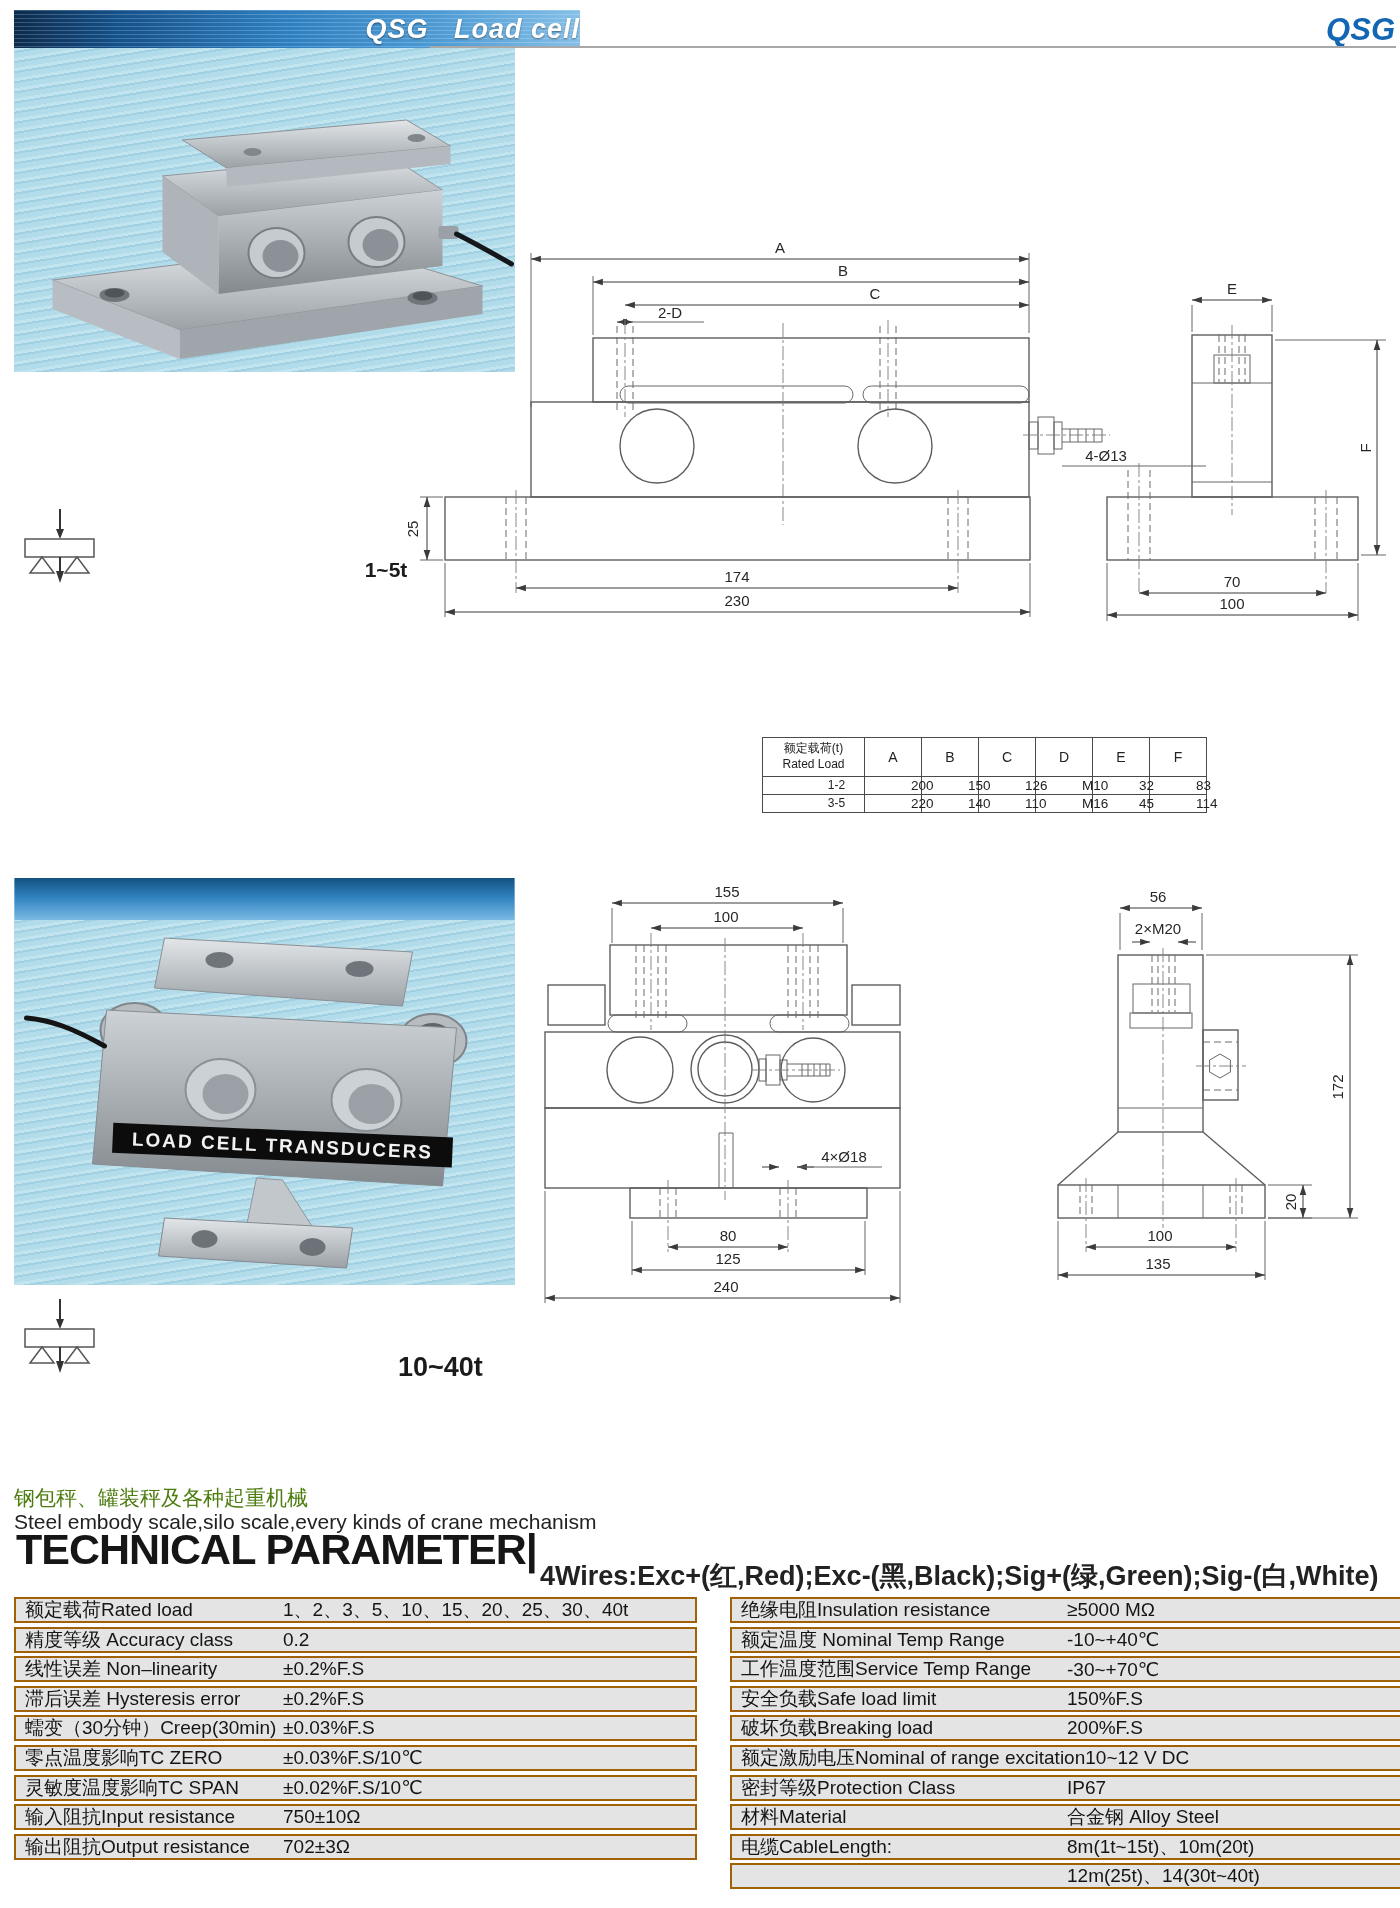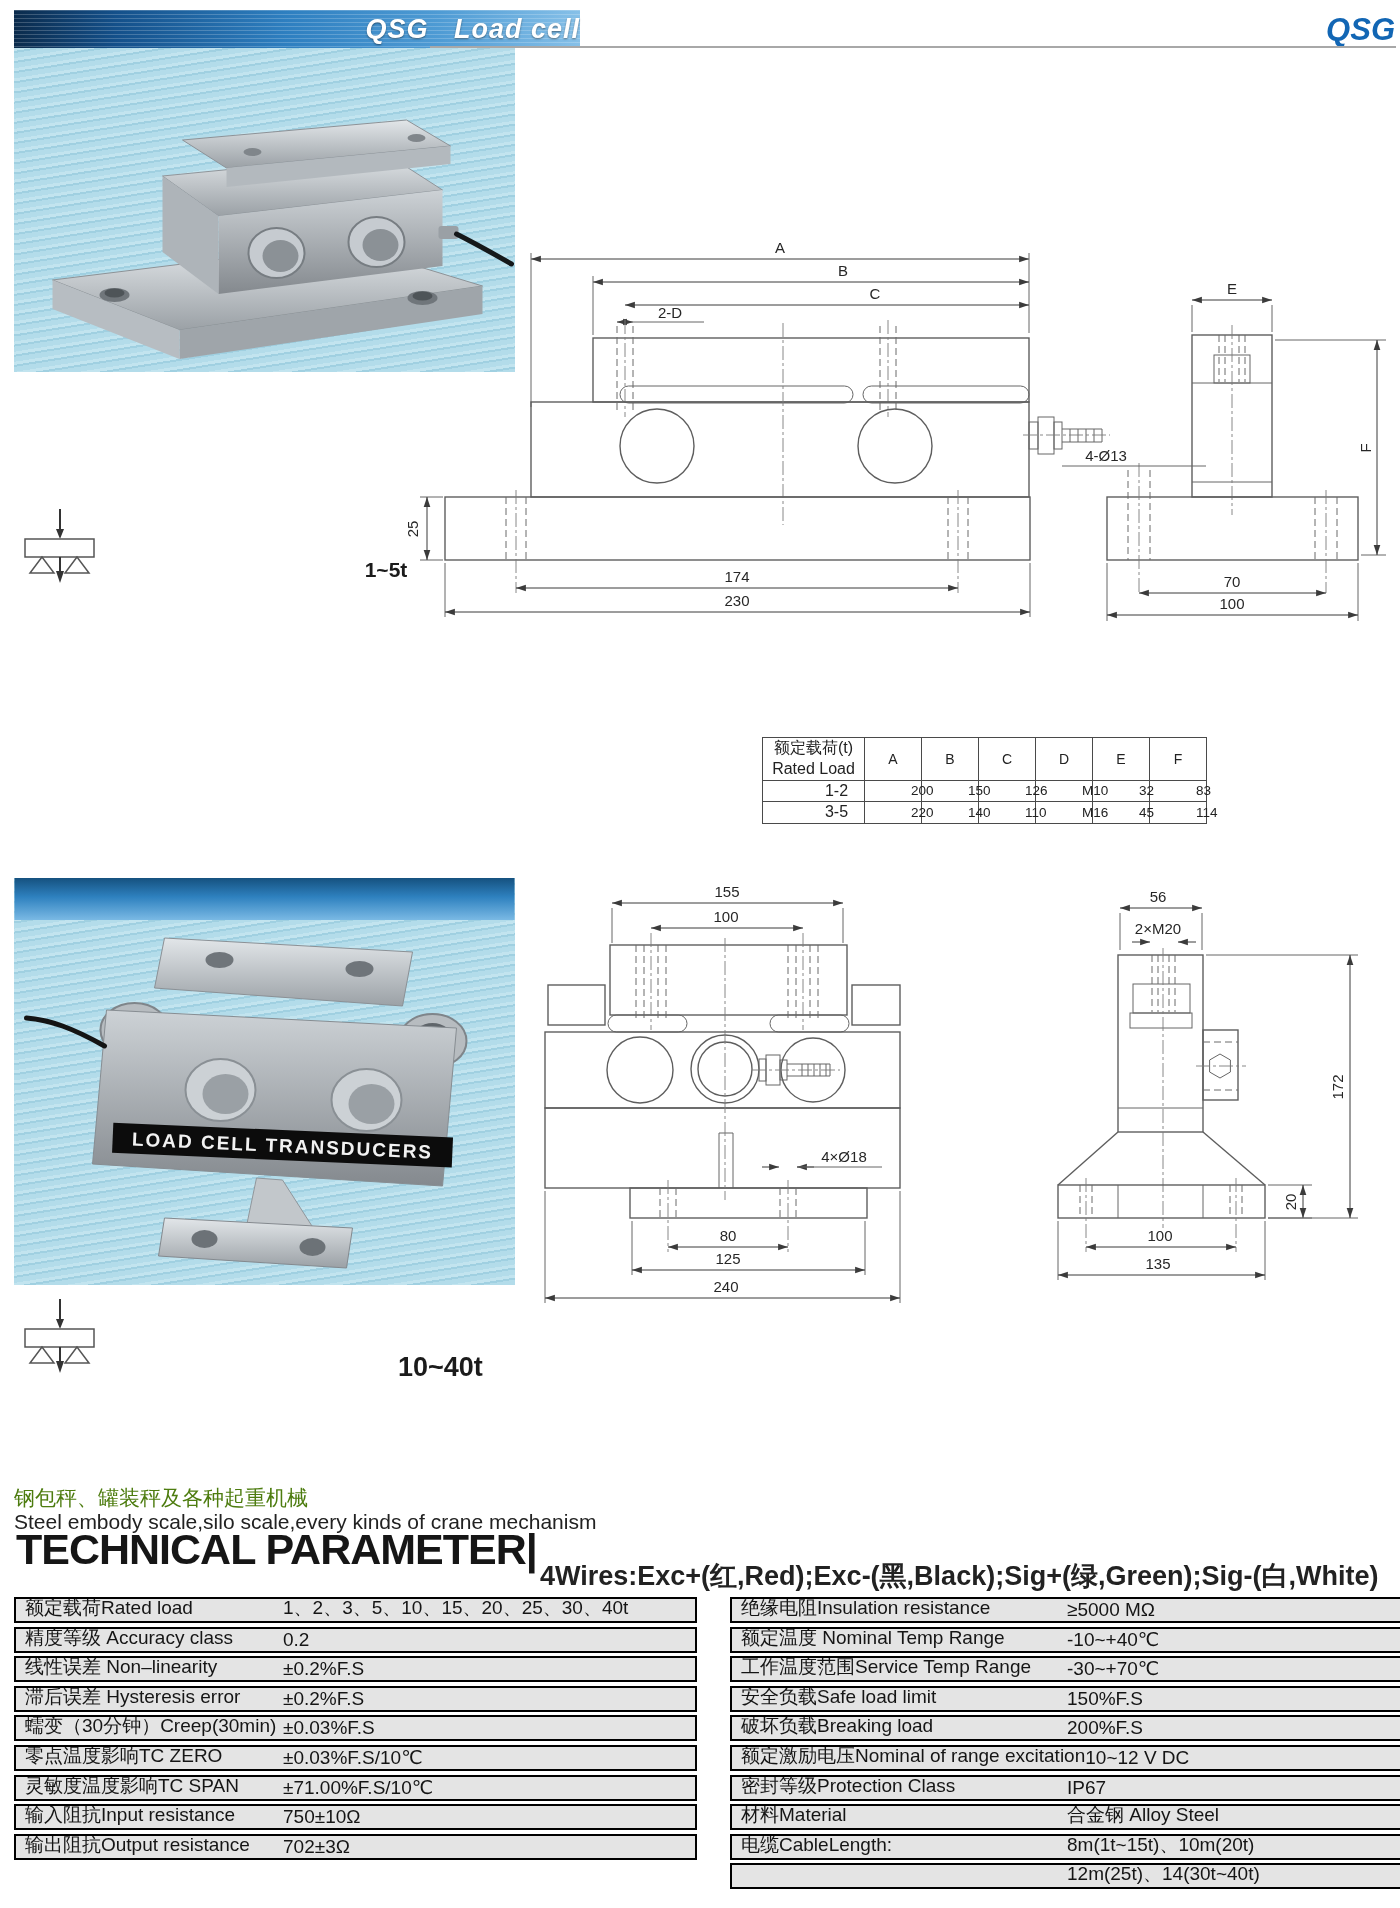--- a/index.html
+++ b/index.html
@@ -37,35 +37,35 @@
   .ctr{stroke:#7a7a7a;stroke-width:.9;fill:none;stroke-dasharray:14 3 3 3}
   .dt{font-size:15px;fill:#272727;font-family:"Liberation Sans","DejaVu Sans",sans-serif}
   .rl{font-size:21px;font-weight:bold;fill:#1b1b1b}
   .range-big{position:absolute;left:398px;top:1352px;font-size:27px;font-weight:bold;color:#1b1b1b;}
 
   
   .dim-table{position:absolute;left:762px;top:737px;border-collapse:collapse;color:#222;table-layout:fixed;width:438px;}
   .dim-table th,.dim-table td{border:1.6px solid #4a4a4a;text-align:center;padding:0;font-weight:normal;width:56px;}
   .dim-table th{height:38px;font-size:14px;}
   .dim-table td{height:17px;font-size:13.5px;padding-left:46px;}
-  .dim-table .c0{width:101px;font-size:16px;line-height:1.3;}
+  .dim-table .c0{width:101px;font-size:12px;line-height:1.3;}
 
   
   .line-cn{position:absolute;left:14px;top:1484px;font-size:21px;color:#4d7c0f;}
   .line-en{position:absolute;left:14px;top:1510px;font-size:21px;color:#222;}
   .tp-title{position:absolute;left:16px;top:1528px;font-size:43px;font-weight:bold;color:#161616;letter-spacing:-1px;line-height:1;}
   .wires{position:absolute;left:540px;top:1558px;font-size:27px;color:#222;font-weight:bold;}
 
   
   .ptable{position:absolute;top:1597px;}
   .ptable.pleft{left:14px;width:683px;}
   .ptable.pright{left:703px;width:694px;padding-left:27px;}
   .prow{height:26px;margin-bottom:3.6px;background:#e4e4e4;
-    border:2px solid #000000;box-sizing:border-box;
-    display:flex;align-items:flex-end;white-space:nowrap;overflow:hidden;}
+    border:2px solid #a16207;box-sizing:border-box;
+    display:flex;align-items:center;white-space:nowrap;overflow:hidden;}
   .plabel{font-size:19px;color:#151515;padding-left:9px;flex:0 0 258px;}
   .pright .plabel{flex-basis:326px;}
   .pvalue{font-size:19px;color:#151515;}
 </style>
 </head>
 <body>
 
 <div class="page">
 
   <svg width="0" height="0" style="position:absolute">
@@ -446,21 +446,21 @@
     <div class="prow">
         <span class="plabel">蠕变（30分钟）Creep(30min)</span>
         <span class="pvalue">±0.03%F.S</span>
       </div>
     <div class="prow">
         <span class="plabel">零点温度影响TC ZERO</span>
         <span class="pvalue">±0.03%F.S/10℃</span>
       </div>
     <div class="prow">
         <span class="plabel">灵敏度温度影响TC SPAN</span>
-        <span class="pvalue">±71.00%F.S/10℃</span>
+        <span class="pvalue">±0.02%F.S/10℃</span>
       </div>
     <div class="prow">
         <span class="plabel">输入阻抗Input resistance</span>
         <span class="pvalue">750±10Ω</span>
       </div>
     <div class="prow">
         <span class="plabel">输出阻抗Output resistance</span>
         <span class="pvalue">702±3Ω</span>
       </div>
   </div>

